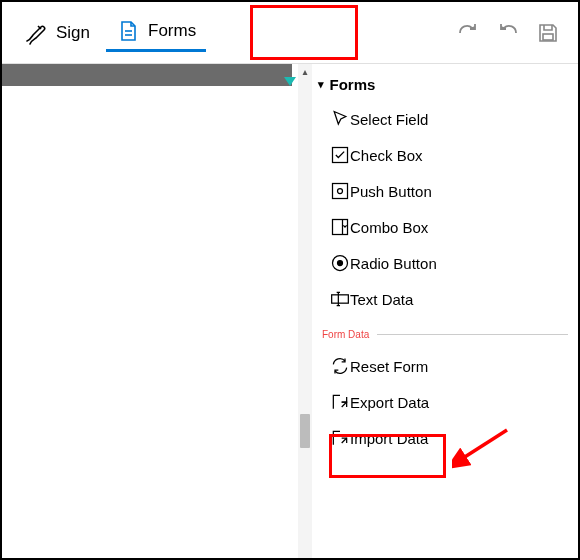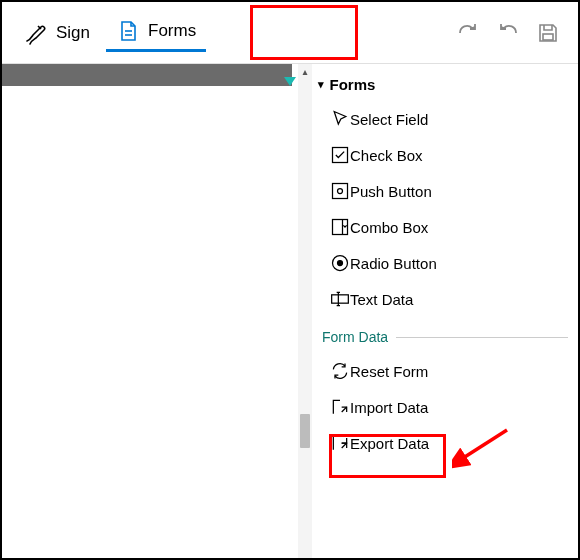--- a/index.html
+++ b/index.html
@@ -119,22 +119,22 @@
     gap: 0;
     padding: 8px 6px 8px 12px;
     cursor: pointer;
     font-size: 15px;
   }
   .panel-item svg { flex: 0 0 auto; }
   .section-label {
     display: flex;
     align-items: center;
     gap: 8px;
-    color: #0f766e;
-    font-size: 14px;
+    color: #ef4444;
+    font-size: 10px;
     padding: 12px 0 8px 4px;
     justify-content: flex-end;
   }
   .section-label .line {
     flex: 1;
     height: 1px;
     background: #ccc;
   }
   .highlight-textfield {
     position: absolute;
@@ -268,34 +268,34 @@
           <path d="M18 3v4h-4"></path>
           <path d="M20 14a8 8 0 0 1-14 4"></path>
           <path d="M6 21v-4h4"></path>
         </svg>
       <span>Reset Form</span>
     </div>
 
     <div class="panel-item">
       <svg width="20" height="20" viewBox="0 0 24 24" fill="none" stroke="#000" stroke-width="1.5">
           <path d="M4 20V4h8"></path>
-          <path d="M20 12l-6 6"></path>
-          <path d="M14 12h6v6"></path>
-        </svg>
-      <span>Import Data</span>
-    </div>
-
-    <div class="panel-item">
-      <svg width="20" height="20" viewBox="0 0 24 24" fill="none" stroke="#000" stroke-width="1.5">
-          <path d="M4 20V4h8"></path>
           <path d="M14 18l6-6"></path>
           <path d="M14 12v6h6" transform="rotate(180 17 15)"></path>
           <path d="M20 6v6h-6" transform="translate(0,-0)"></path>
         </svg>
       <span>Export Data</span>
+    </div>
+
+    <div class="panel-item">
+      <svg width="20" height="20" viewBox="0 0 24 24" fill="none" stroke="#000" stroke-width="1.5">
+          <path d="M4 20V4h8"></path>
+          <path d="M20 12l-6 6"></path>
+          <path d="M14 12h6v6"></path>
+        </svg>
+      <span>Import Data</span>
     </div>
   </div>
 </div>
 
 <div class="highlight-textfield"></div>
 
 <svg class="arrow" width="60" height="50" viewBox="0 0 60 50">
   <defs>
       <marker id="ah" markerWidth="8" markerHeight="8" refX="2" refY="3" orient="auto">
         <path d="M0,0 L0,6 L7,3 z" fill="#f00"></path>

